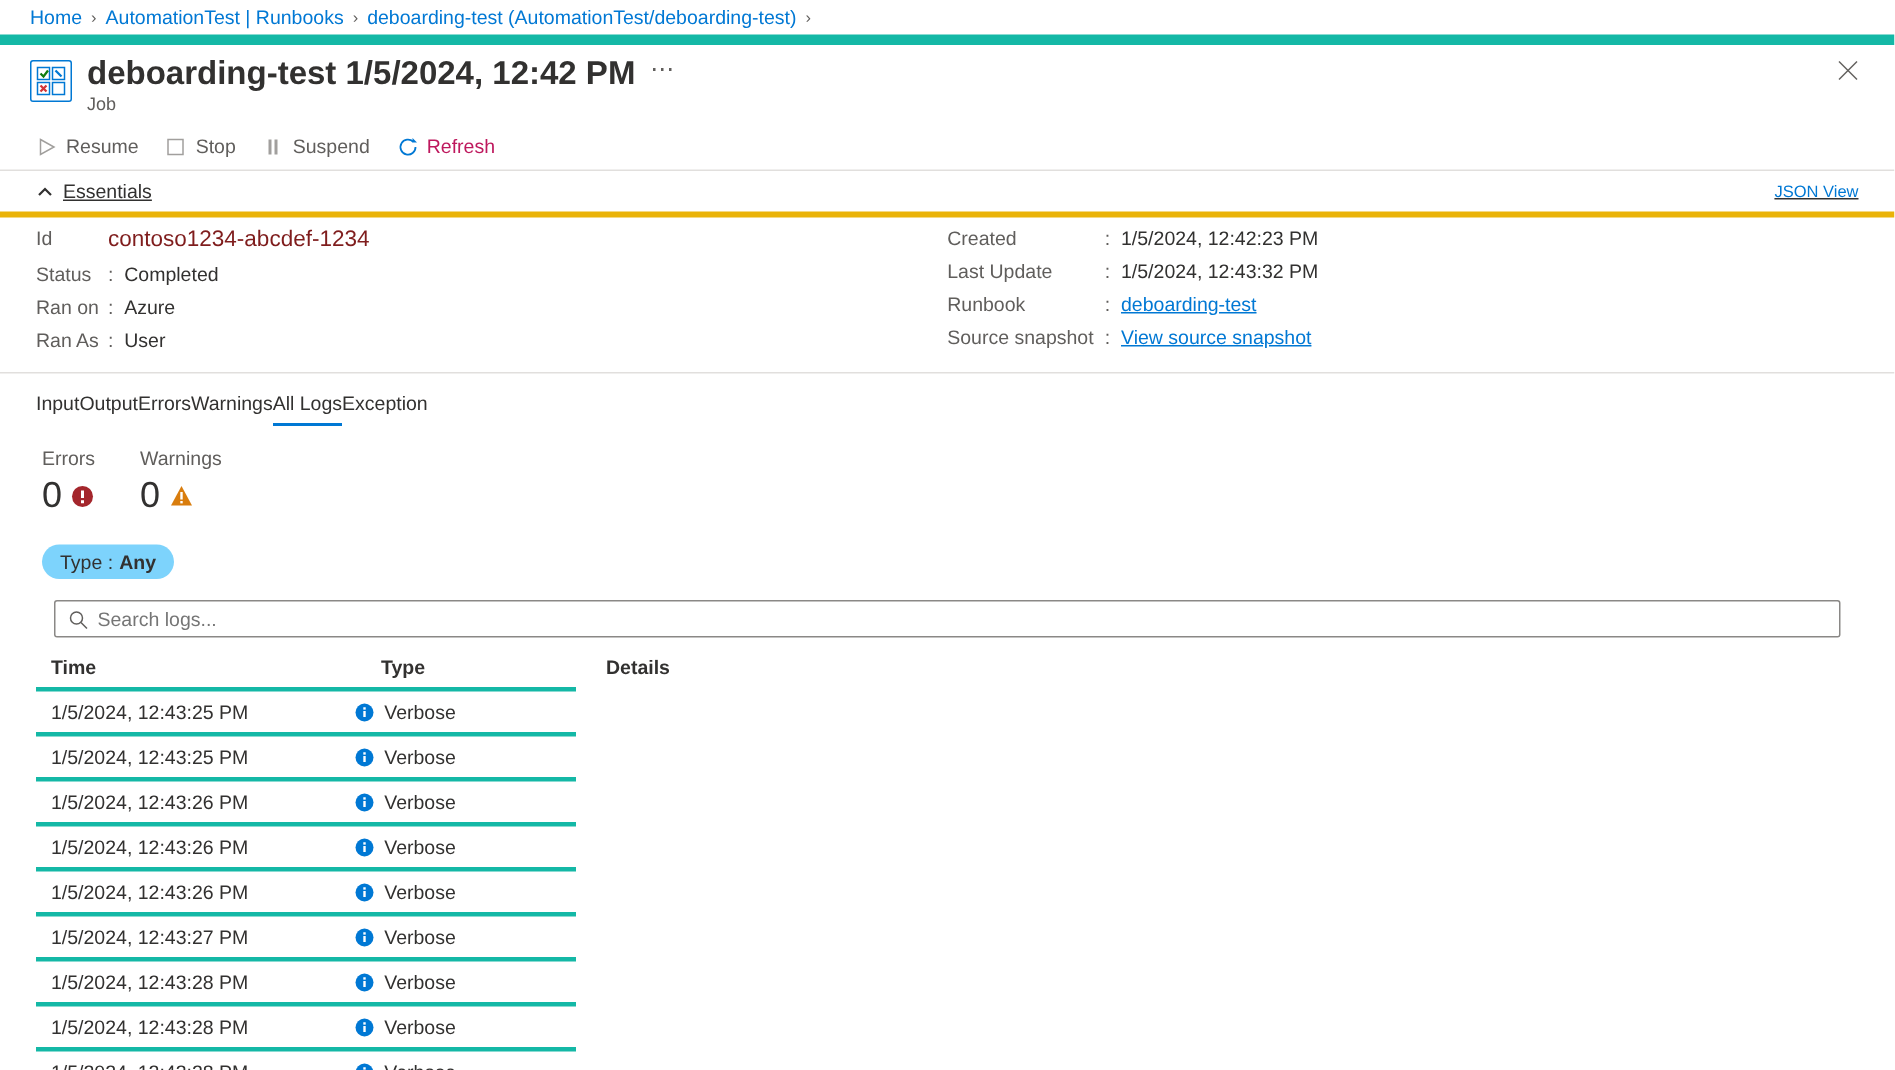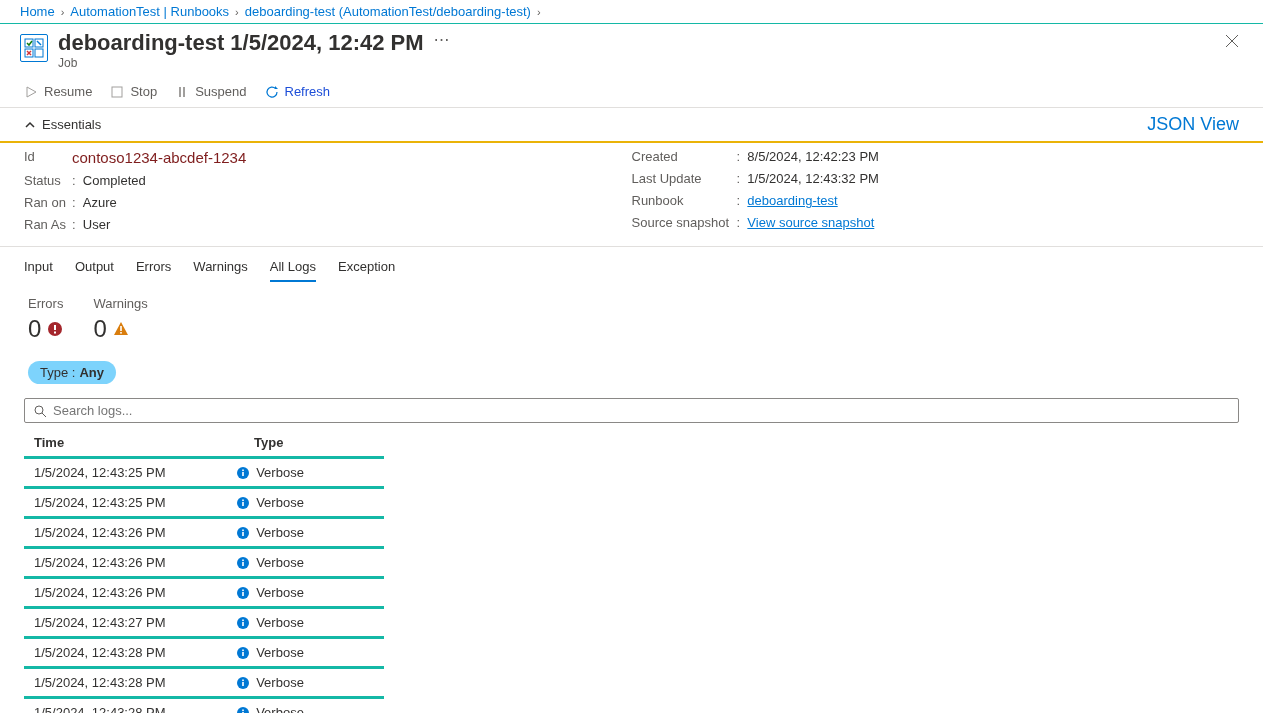--- a/index.html
+++ b/index.html
@@ -1,54 +1,54 @@
 <!DOCTYPE html>
 <html><head>
 <meta charset="utf-8">
 <style>
   * { box-sizing: border-box; margin: 0; padding: 0; }
   body { font-family: "Segoe UI", Arial, sans-serif; font-size: 13px; color: #323130; background: #fff; }
-  .breadcrumb { padding: 4px 20px; font-size: 13px; display: flex; align-items: center; gap: 6px; color: #0078d4; border-bottom: 1px solid #14b8a6; }
+  .breadcrumb { padding: 4px 20px; font-size: 13px; display: flex; align-items: center; gap: 6px; color: #0078d4; border-bottom: 7px solid #14b8a6; }
   .breadcrumb a { color: #0078d4; text-decoration: none; cursor: pointer; }
   .breadcrumb .chev { color: #605e5c; font-size: 11px; }
   .header { display: flex; align-items: flex-start; padding: 6px 20px 6px 20px; }
   .header-icon { width: 28px; height: 28px; background: #fff; border: 1px solid #0078d4; display: flex; flex-direction: column; justify-content: center; align-items: center; margin-right: 10px; margin-top: 4px; border-radius: 2px; }
   .header-title { font-size: 22px; font-weight: 600; color: #323130; }
   .header-sub { font-size: 12px; color: #605e5c; }
   .header-spacer { flex: 1; }
   .header-more { color: #605e5c; font-size: 16px; margin-left: 10px; cursor: pointer; }
   .close-btn { font-size: 16px; color: #605e5c; cursor: pointer; padding: 4px; }
   .toolbar { display: flex; align-items: center; gap: 18px; padding: 8px 24px; border-bottom: 1px solid #e1dfdd; font-size: 13px; }
   .toolbar .btn { display: flex; align-items: center; gap: 6px; color: #605e5c; cursor: pointer; }
-  .toolbar .btn.enabled { color: #1d4ed8; }
+  .toolbar .btn.enabled { color: #be185d; }
   .toolbar .btn.enabled .icon-refresh { color: #0078d4; }
-  .essentials-bar { display: flex; align-items: center; padding: 6px 24px; border-bottom: 2px solid #eab308; }
+  .essentials-bar { display: flex; align-items: center; padding: 6px 24px; border-bottom: 4px solid #eab308; text-decoration: underline; }
   .essentials-toggle { display: flex; align-items: center; gap: 6px; cursor: pointer; font-size: 13px; color: #323130; }
   .essentials-spacer { flex: 1; }
-  .json-view { color: #0078d4; font-size: 18px; cursor: pointer; }
+  .json-view { color: #0078d4; font-size: 11px; cursor: pointer; }
   .essentials-grid { display: flex; padding: 6px 24px 14px; border-bottom: 1px solid #e1dfdd; }
   .essentials-col { flex: 0 0 50%; display: flex; flex-direction: column; gap: 7px; font-size: 13px; color: #605e5c; }
   .ess-row { display: flex; }
   .ess-label { width: 90px; }
   .ess-labelR { width: 105px; }
   .ess-val { color: #323130; }
   .ess-link { color: #0078d4; text-decoration: underline; cursor: pointer; }
   .ess-id { font-size: 15px; color: #7f1d1d; }
-  .tabs { display: flex; gap: 22px; padding: 12px 24px 0; font-size: 13px; color: #323130; }
+  .tabs { display: flex; padding: 12px 24px 0; font-size: 13px; color: #323130; }
   .tab { padding-bottom: 6px; cursor: pointer; }
   .tab.active { border-bottom: 2px solid #0078d4; font-weight: 400; }
   .counters { display: flex; gap: 30px; padding: 14px 28px 10px; }
   .counter { display: flex; flex-direction: column; }
   .counter-label { font-size: 13px; color: #605e5c; margin-bottom: 4px; }
   .counter-val { display: flex; align-items: center; gap: 6px; font-size: 24px;  }
   .badge-err { width: 16px; height: 16px;}
   .badge-warn { width: 16px; height: 16px; }
   .filter-pill { display: inline-flex; align-items: center; gap: 4px; background: #7dd3fc; border-radius: 14px; padding: 4px 12px; margin: 8px 28px; font-size: 13px; }
   .filter-pill .val { font-weight: 600; }
-  .search-box { display: flex; align-items: flex-end; gap: 6px; margin: 6px 24px; border: 1px solid #8a8886; border-radius: 2px; padding: 4px 8px; font-size: 13px; color: #605e5c; }
+  .search-box { display: flex; align-items: flex-end; gap: 6px; margin: 6px 36px; border: 1px solid #8a8886; border-radius: 2px; padding: 4px 8px; font-size: 13px; color: #605e5c; }
   .search-box input { border: none; outline: none; flex: 1; font-size: 13px; background: transparent; }
   .table-wrap { padding: 0 24px; }
   .table-head, .table-row { display: flex; align-items: center; font-size: 13px; }
   .table-head { font-weight: 600; padding: 6px 10px; }
   .col-time { width: 220px; }
   .col-type { width: 150px; display: flex; align-items: center; gap: 6px; }
   .col-details { flex: 1; }
   .table-rows { max-width: 360px; }
   .table-row { padding: 6px 10px; border-top: 3px solid #14b8a6; }
   .info-dot { width: 14px; height: 14px; display:inline-block; }
@@ -163,21 +163,21 @@
     <div class="ess-row">
       <span class="ess-label" style="width:48px">Ran As</span>
       <span>:&nbsp;&nbsp;</span>
       <span class="ess-val">User</span>
     </div>
   </div>
   <div class="essentials-col">
     <div class="ess-row">
       <span class="ess-labelR">Created</span>
       <span>:&nbsp;&nbsp;</span>
-      <span class="ess-val">8/5/2024, 12:42:23 PM</span>
+      <span class="ess-val">1/5/2024, 12:42:23 PM</span>
     </div>
     <div class="ess-row">
       <span class="ess-labelR">Last Update</span>
       <span>:&nbsp;&nbsp;</span>
       <span class="ess-val">1/5/2024, 12:43:32 PM</span>
     </div>
     <div class="ess-row">
       <span class="ess-labelR">Runbook</span>
       <span>:&nbsp;&nbsp;</span>
       <span class="ess-link">deboarding-test</span>
@@ -242,20 +242,21 @@
         <line x1="9" y1="9" x2="13" y2="13" stroke="#605e5c" stroke-width="1"></line>
       </svg>
     </span>
   <input type="text" placeholder="Search logs..." style="">
 </div>
 
 <div class="table-wrap">
   <div class="table-head">
     <div class="col-time">Time</div>
     <div class="col-type">Type</div>
+    <div class="col-details">Details</div>
   </div>
   <div id="table-rows" class="table-rows">
       <div class="table-row">
         <div class="col-time">1/5/2024, 12:43:25 PM</div>
         <div class="col-type">
           <span class="info-dot">
             <svg width="14" height="14" viewBox="0 0 14 14">
               <circle cx="7" cy="7" r="6" fill="#0078d4"></circle>
               <rect x="6.2" y="6" width="1.6" height="4" fill="#fff"></rect>
               <rect x="6.2" y="3.5" width="1.6" height="1.6" fill="#fff"></rect>

